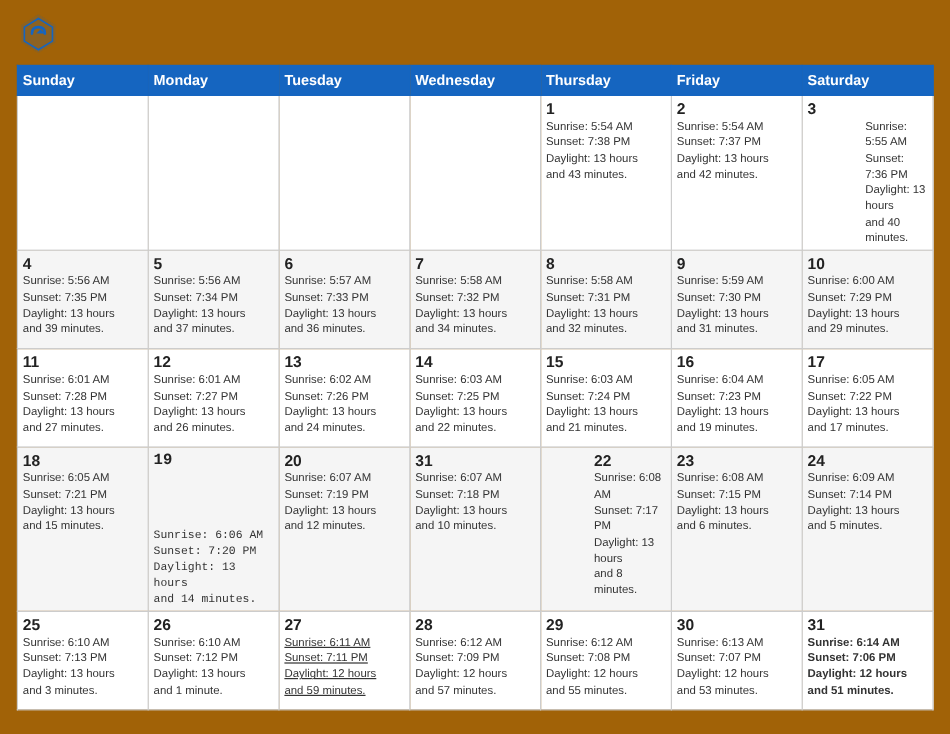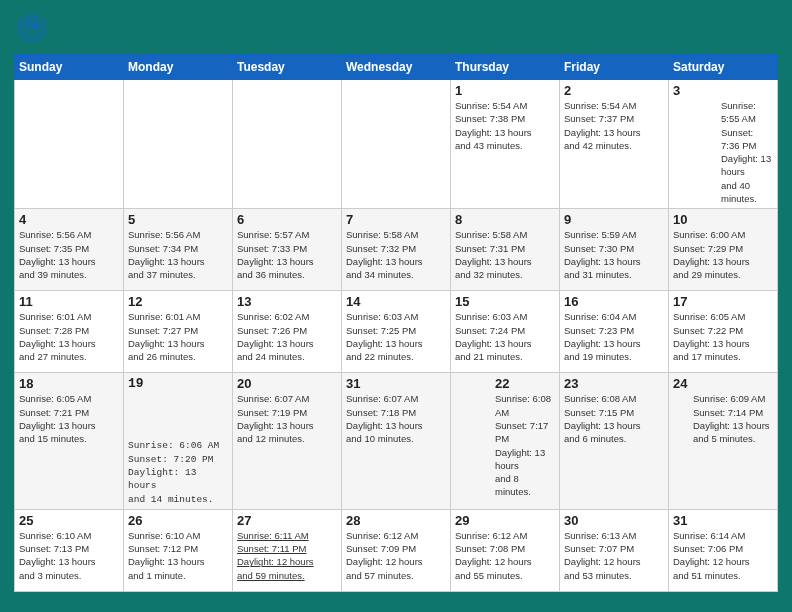--- a/index.html
+++ b/index.html
@@ -7,21 +7,21 @@
       font-family: Arial, sans-serif;
       background: #fff;
       width: 792px;
       height: 612px;
       overflow: hidden;
     }
     .page {
       width: 792px;
       height: 612px;
       padding: 10px 14px 10px 14px;
-      background: #0f766e;
+      background: #a16207;
     }
     .header {
       display: flex;
       justify-content: space-between;
       align-items: flex-start;
       margin-bottom: 8px;
     }
     .logo {
       display: flex;
       align-items: center;
@@ -297,21 +297,21 @@
           </td>
           <td style="background: rgb(245, 245, 245);">
             <span class="day-number">23</span>
             <div class="day-info" style="white-space: pre-line;">Sunrise: 6:08 AM
 Sunset: 7:15 PM
 Daylight: 13 hours
 and 6 minutes.</div>
           </td>
           <td style="background: rgb(245, 245, 245);">
             <span class="day-number">24</span>
-            <div class="day-info" style="white-space: pre-line; margin-left: 20px;">Sunrise: 6:09 AM
+            <div class="day-info" style="white-space: pre-line;">Sunrise: 6:09 AM
 Sunset: 7:14 PM
 Daylight: 13 hours
 and 5 minutes.</div>
           </td>
         </tr>
         <tr>
           <td>
             <span class="day-number">25</span>
             <div class="day-info" style="white-space: pre-line;">Sunrise: 6:10 AM
 Sunset: 7:13 PM
@@ -348,21 +348,21 @@
           </td>
           <td>
             <span class="day-number">30</span>
             <div class="day-info" style="white-space: pre-line;">Sunrise: 6:13 AM
 Sunset: 7:07 PM
 Daylight: 12 hours
 and 53 minutes.</div>
           </td>
           <td>
             <span class="day-number">31</span>
-            <div class="day-info" style="white-space: pre-line;">Sunrise: 6:14 AM
+            <div class="day-info" style="white-space: pre-line; font-weight: bold;">Sunrise: 6:14 AM
 Sunset: 7:06 PM
 Daylight: 12 hours
 and 51 minutes.</div>
           </td>
         </tr>
       </tbody>
   </table>
 </div>
 
 </body></html>

